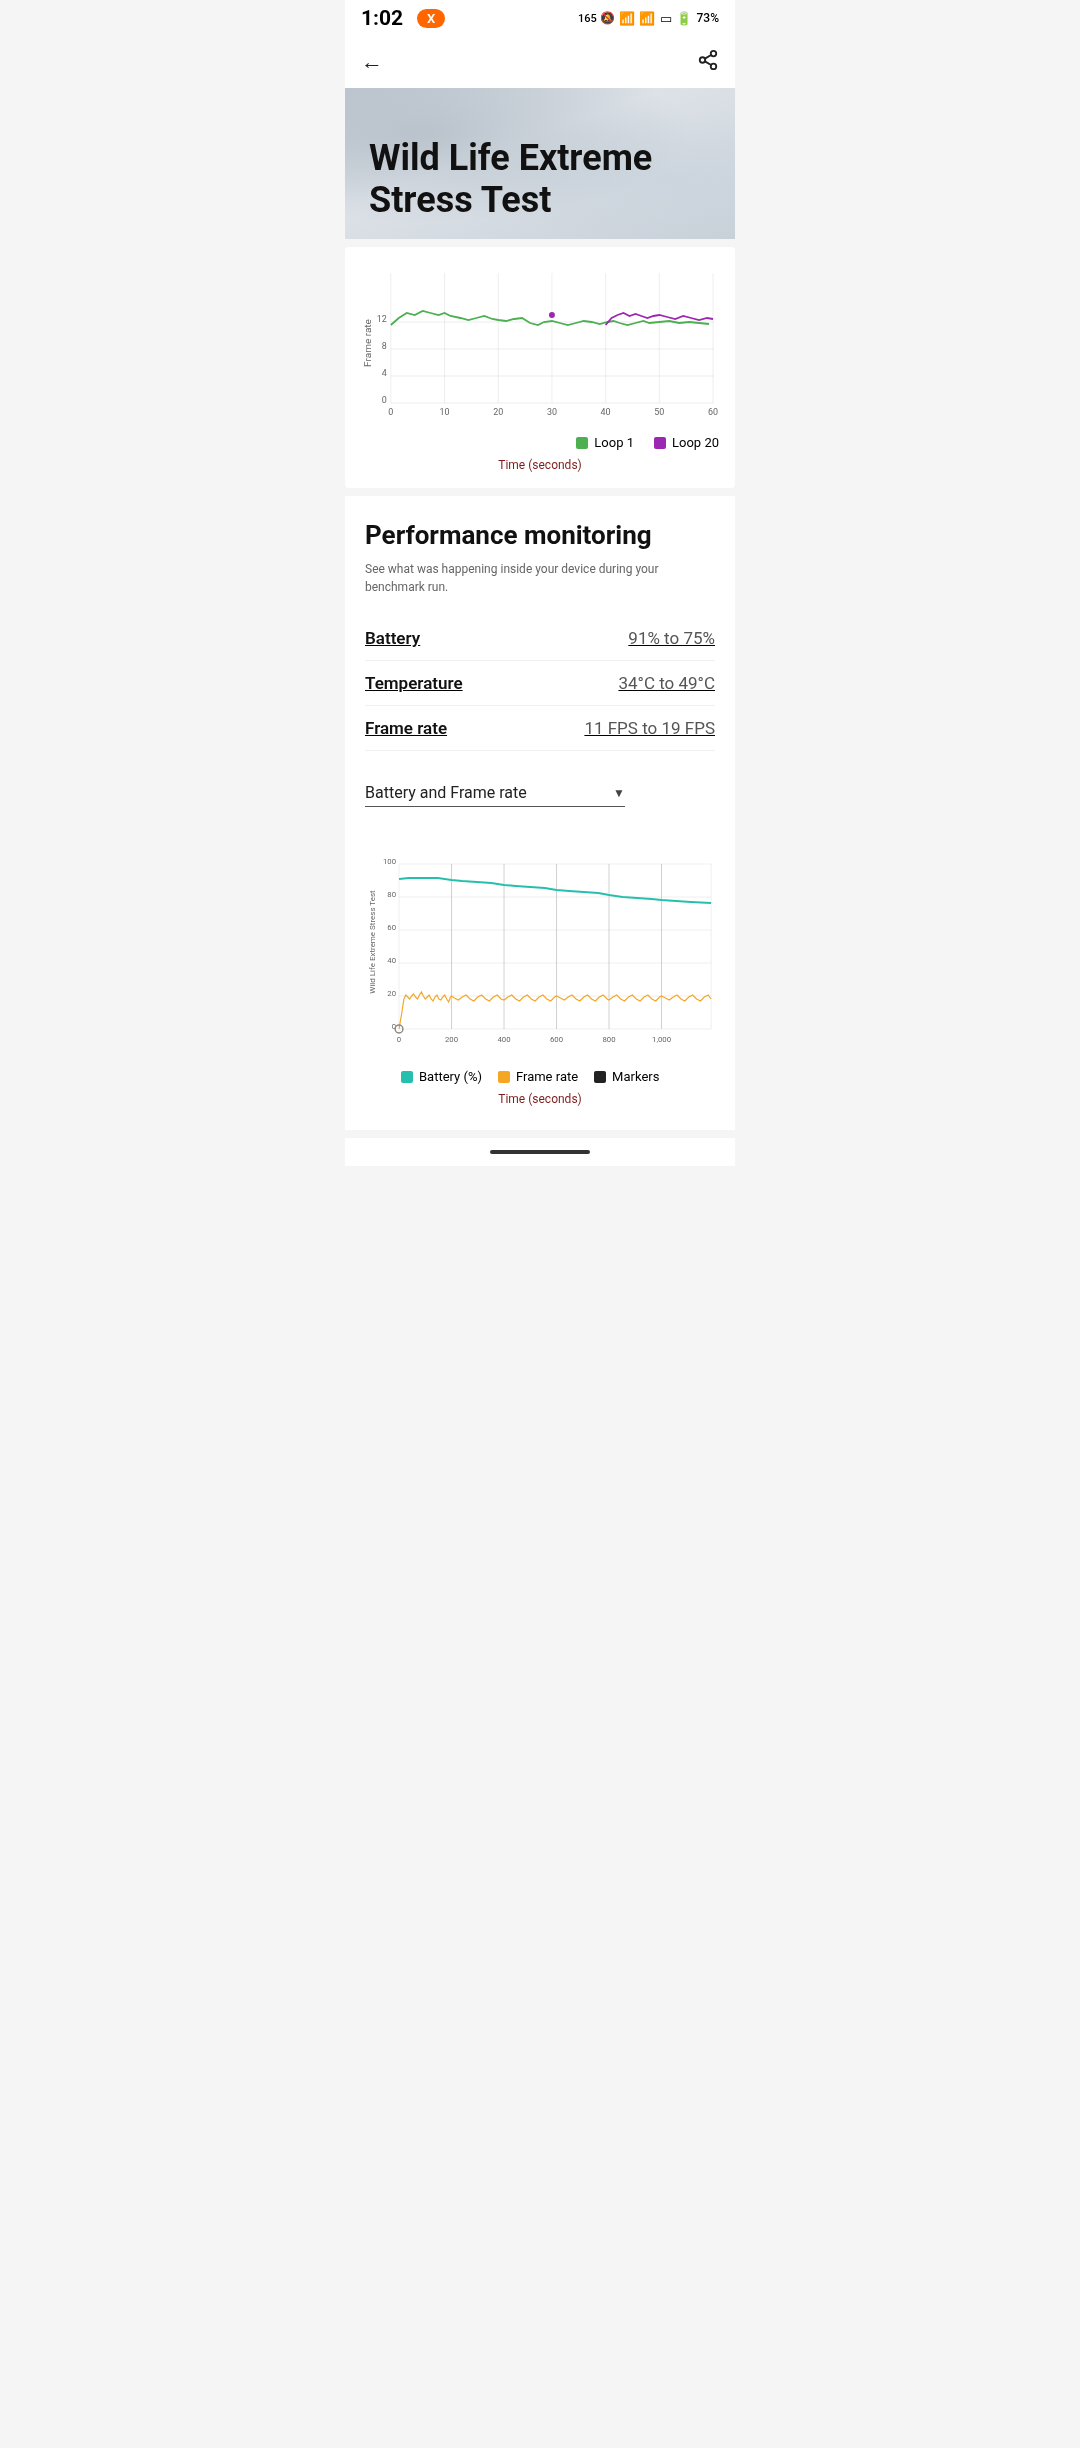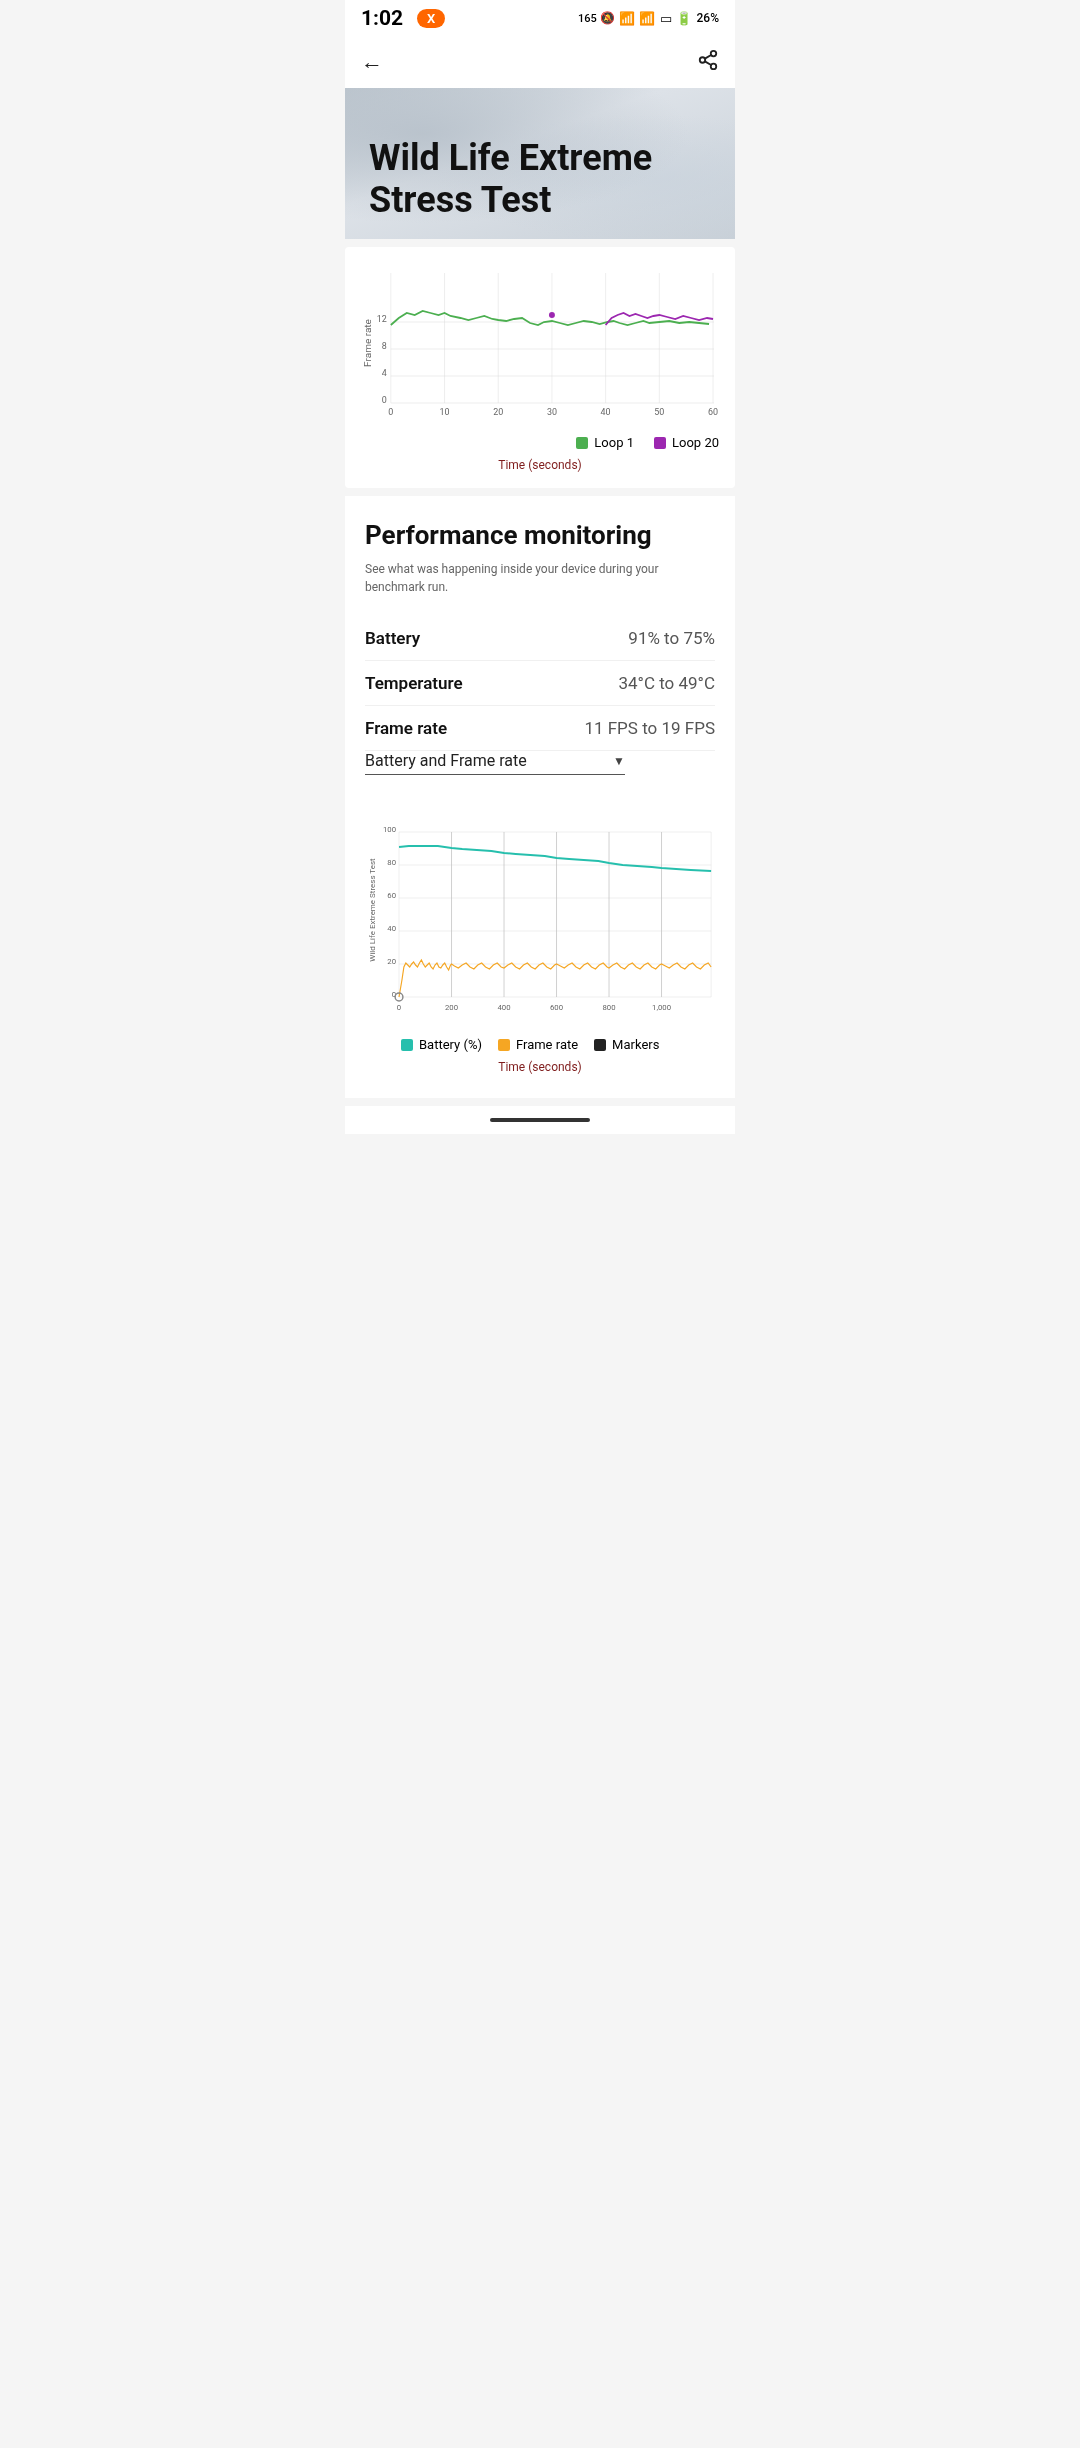--- a/index.html
+++ b/index.html
@@ -138,35 +138,36 @@
       line-height: 1.5;
       margin-bottom: 20px;
     }
 
     .metric-row {
       display: flex;
       justify-content: space-between;
       align-items: baseline;
       padding: 12px 0;
       border-bottom: 1px solid #f0f0f0;
+      text-decoration: underline;
     }
     .metric-row:last-of-type { border-bottom: none; }
     .metric-label {
       font-size: 17px;
       font-weight: 600;
       color: #111;
     }
     .metric-value {
       font-size: 17px;
       color: #555;
     }
 
     
     .dropdown-container {
-      margin: 0 0 4px 0;
+      margin: 32px 0 4px 0;
       border-bottom: 1px solid #555;
       padding-bottom: 4px;
       display: inline-flex;
       align-items: center;
       gap: 16px;
       width: 260px;
       cursor: pointer;
     }
     .dropdown-label {
       font-size: 16px;
@@ -213,21 +214,21 @@
     <span class="status-left">1:02</span>
     <span class="status-app-pill">X</span>
   </div>
   <div class="status-right">
     <span style="font-size:11px;">165</span>
     <span>🔕</span>
     <span style="font-size:13px;">📶</span>
     <span style="font-size:13px;">📶</span>
     <span style="font-size:13px;">▭</span>
     <span style="font-size:13px;">🔋</span>
-    <span>26%</span>
+    <span>73%</span>
   </div>
 </div>
 
 <div class="top-nav">
   <span class="nav-icon">←</span>
   <span class="nav-icon" style="font-size:18px;">
     
     <svg width="22" height="22" viewBox="0 0 24 24" fill="none" stroke="#222" stroke-width="2" stroke-linecap="round" stroke-linejoin="round">
       <circle cx="18" cy="5" r="3"></circle>
         <circle cx="6" cy="12" r="3"></circle>

